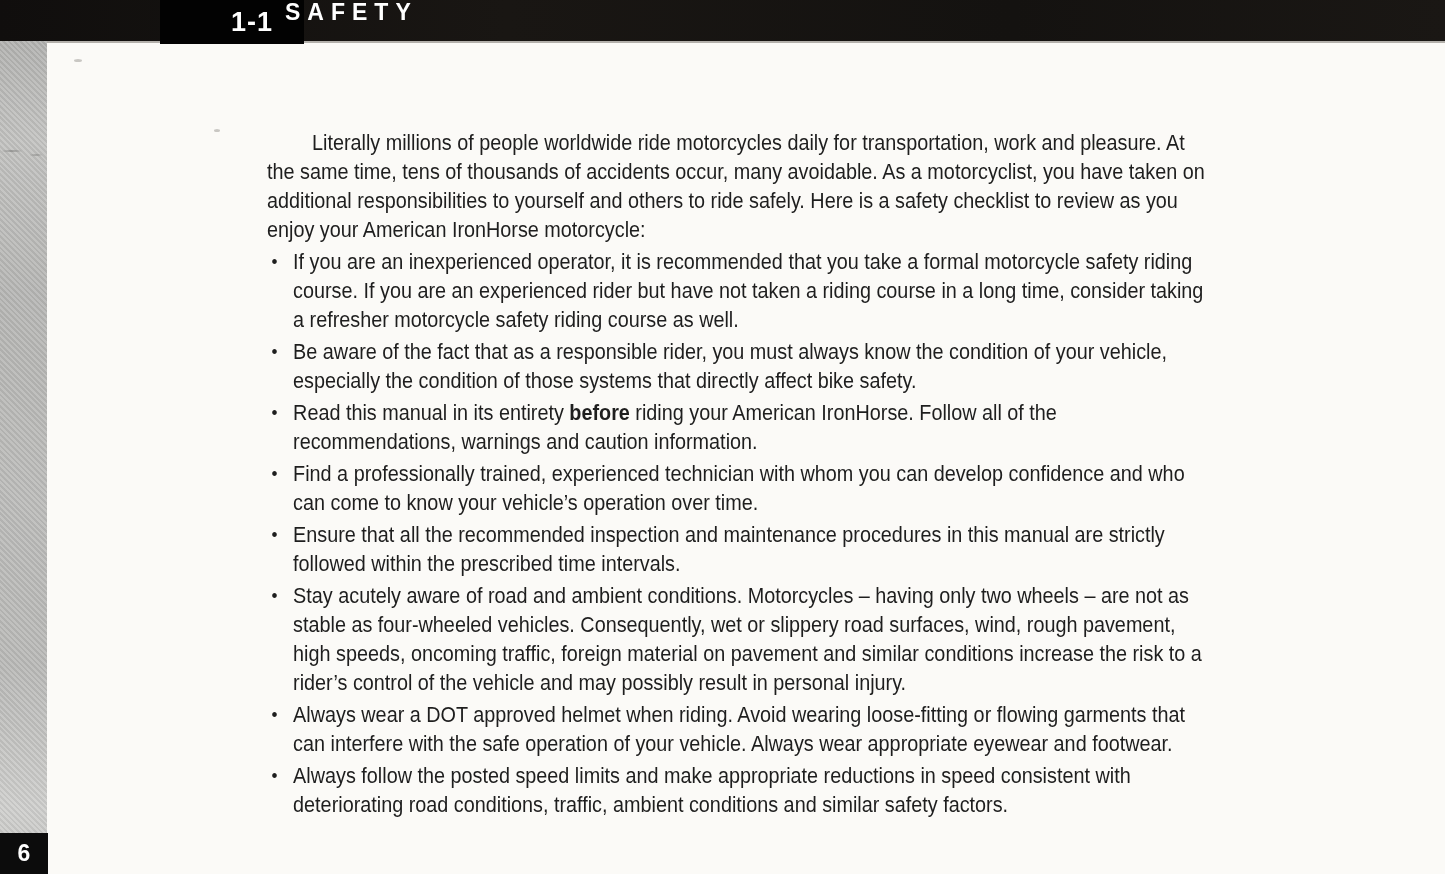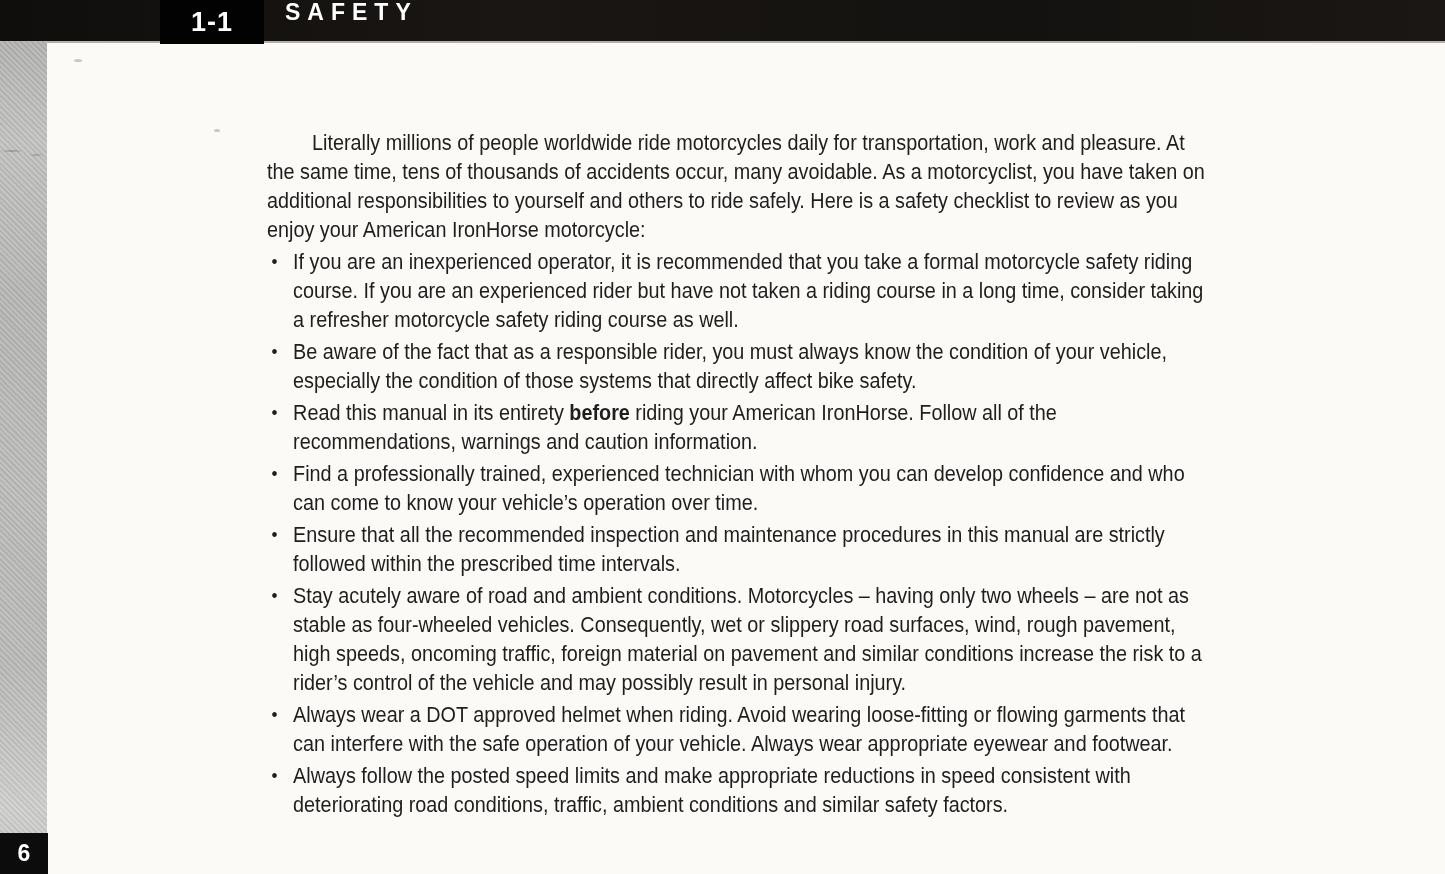--- a/index.html
+++ b/index.html
@@ -13,21 +13,21 @@
   }
   
   .header-bar{
     position:absolute;top:0;left:0;width:1445px;height:41px;
     background:linear-gradient(90deg,#100e0d 0%,#191613 35%,#141210 70%,#1a1714 100%);
     border-bottom:2px solid #b3b0ab;
   }
   .section-box{
     position:absolute;top:0;left:160px;width:104px;height:44px;
     background:var(--section-box-bg,#020202);
-    display:flex;align-items:center;justify-content:center;
+    display:flex;align-items:center;justify-content:center;padding-left:40px;
   }
   .section-number{
     color:var(--header-text,#fff);
     font-size:27px;font-weight:bold;letter-spacing:1px;
   }
   .header-title{
     position:absolute;top:0;left:285px;height:24px;
     display:flex;align-items:center;
     color:var(--header-text,#fff);
     font-size:23px;font-weight:bold;letter-spacing:7px;

